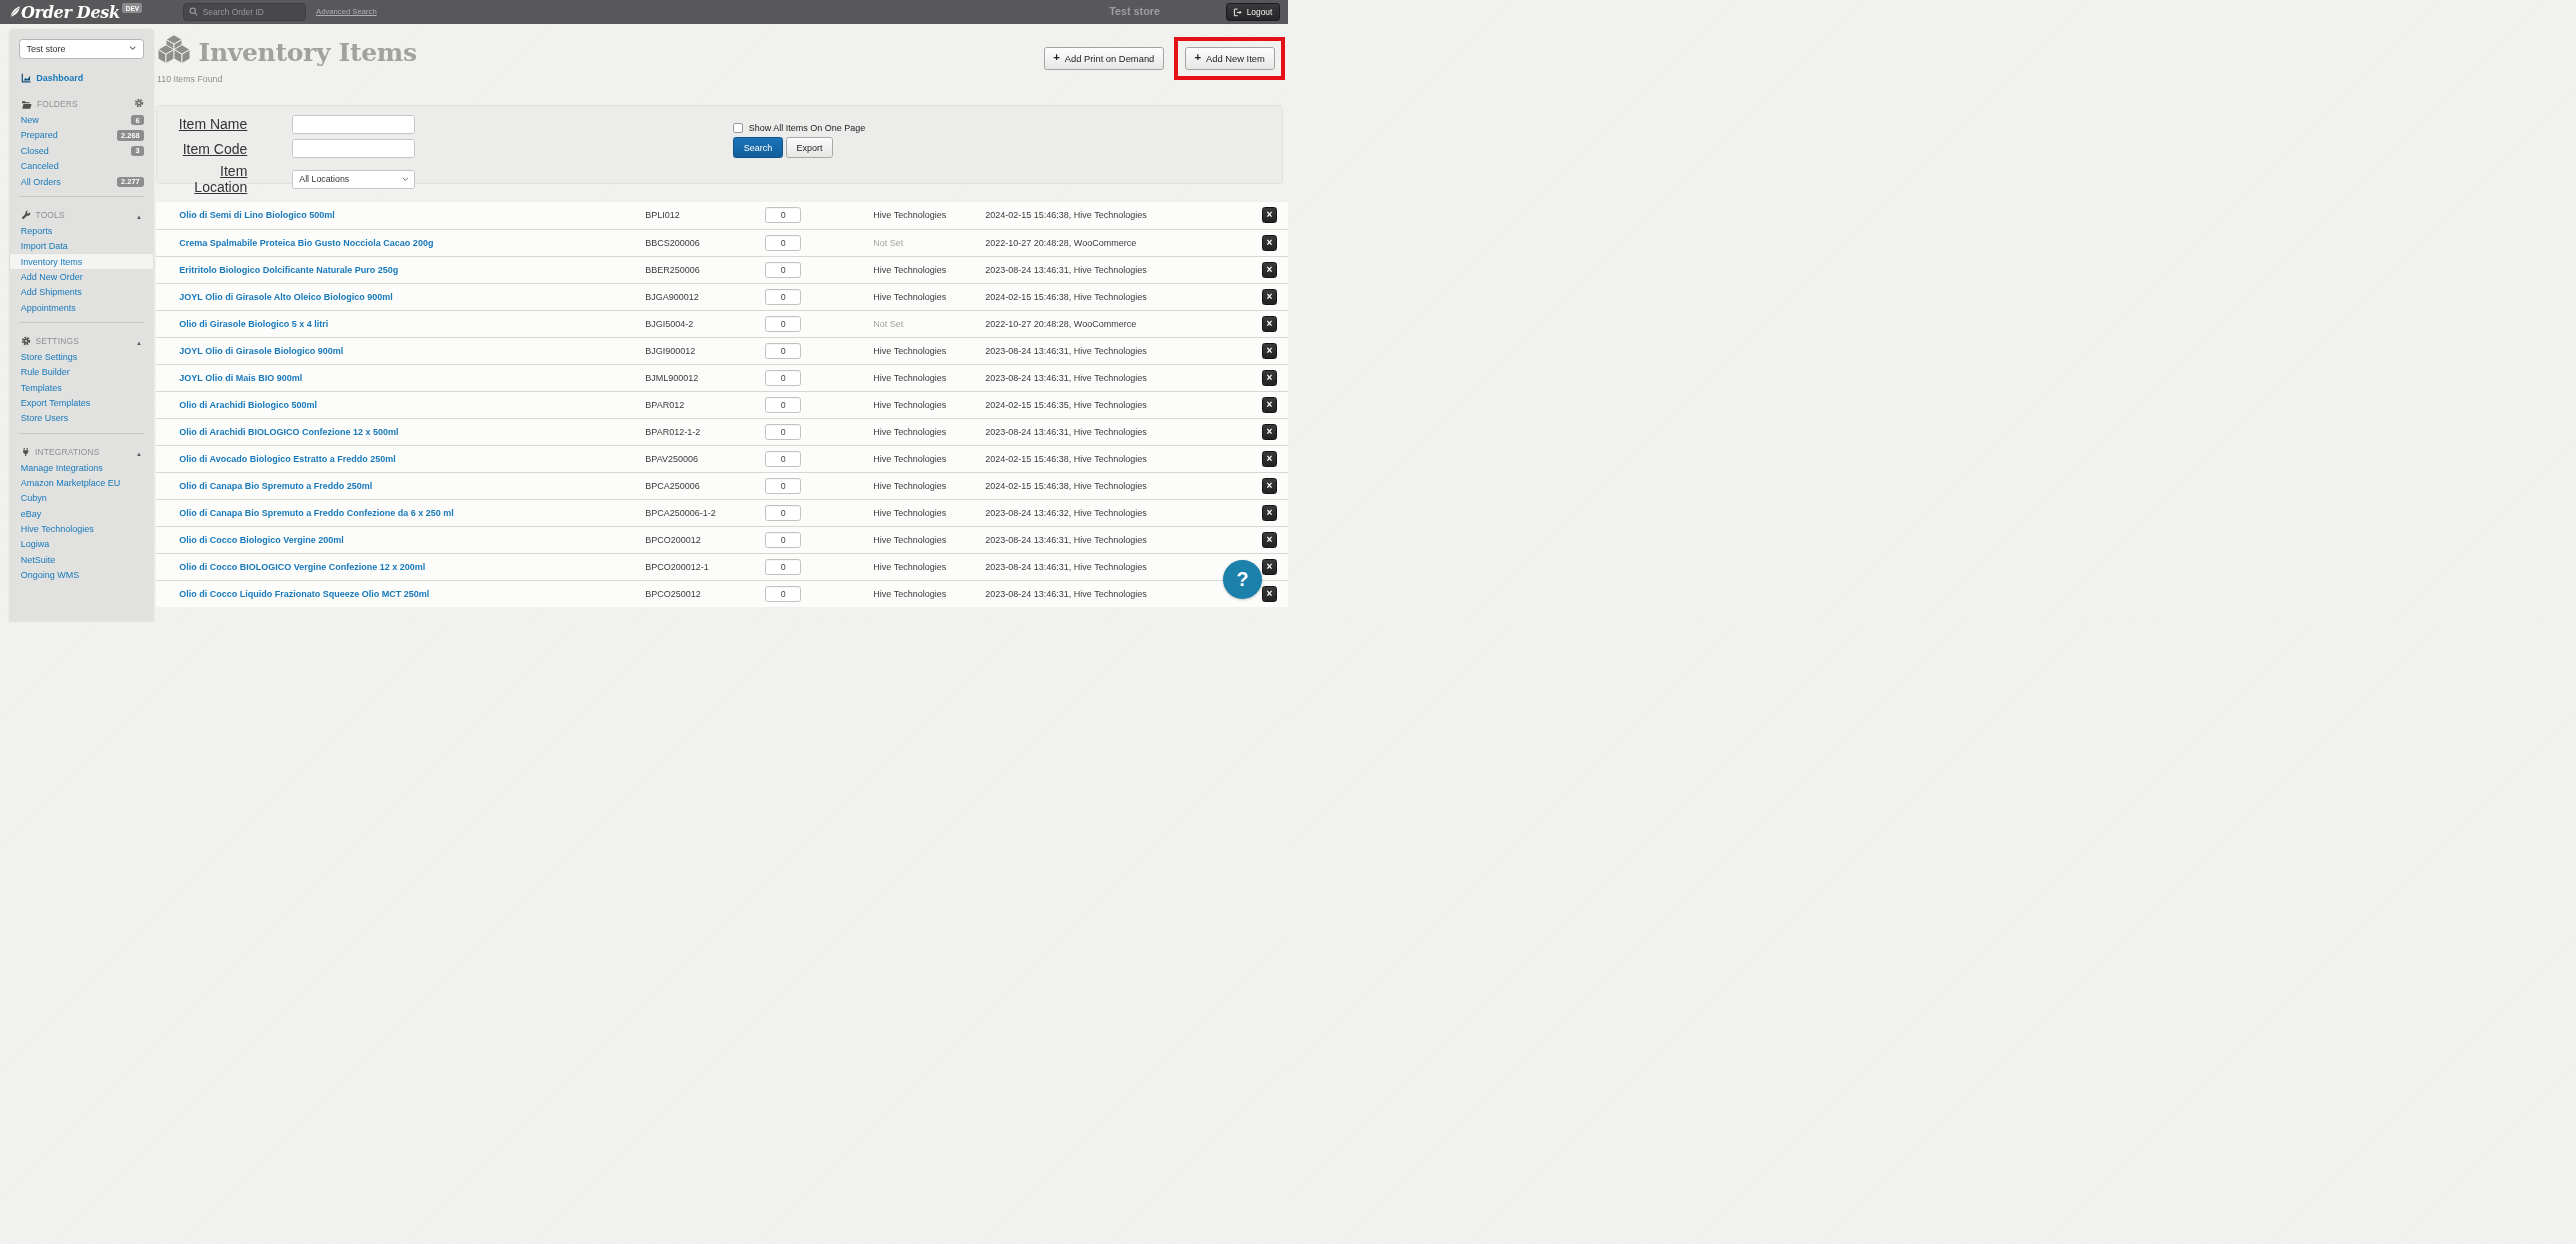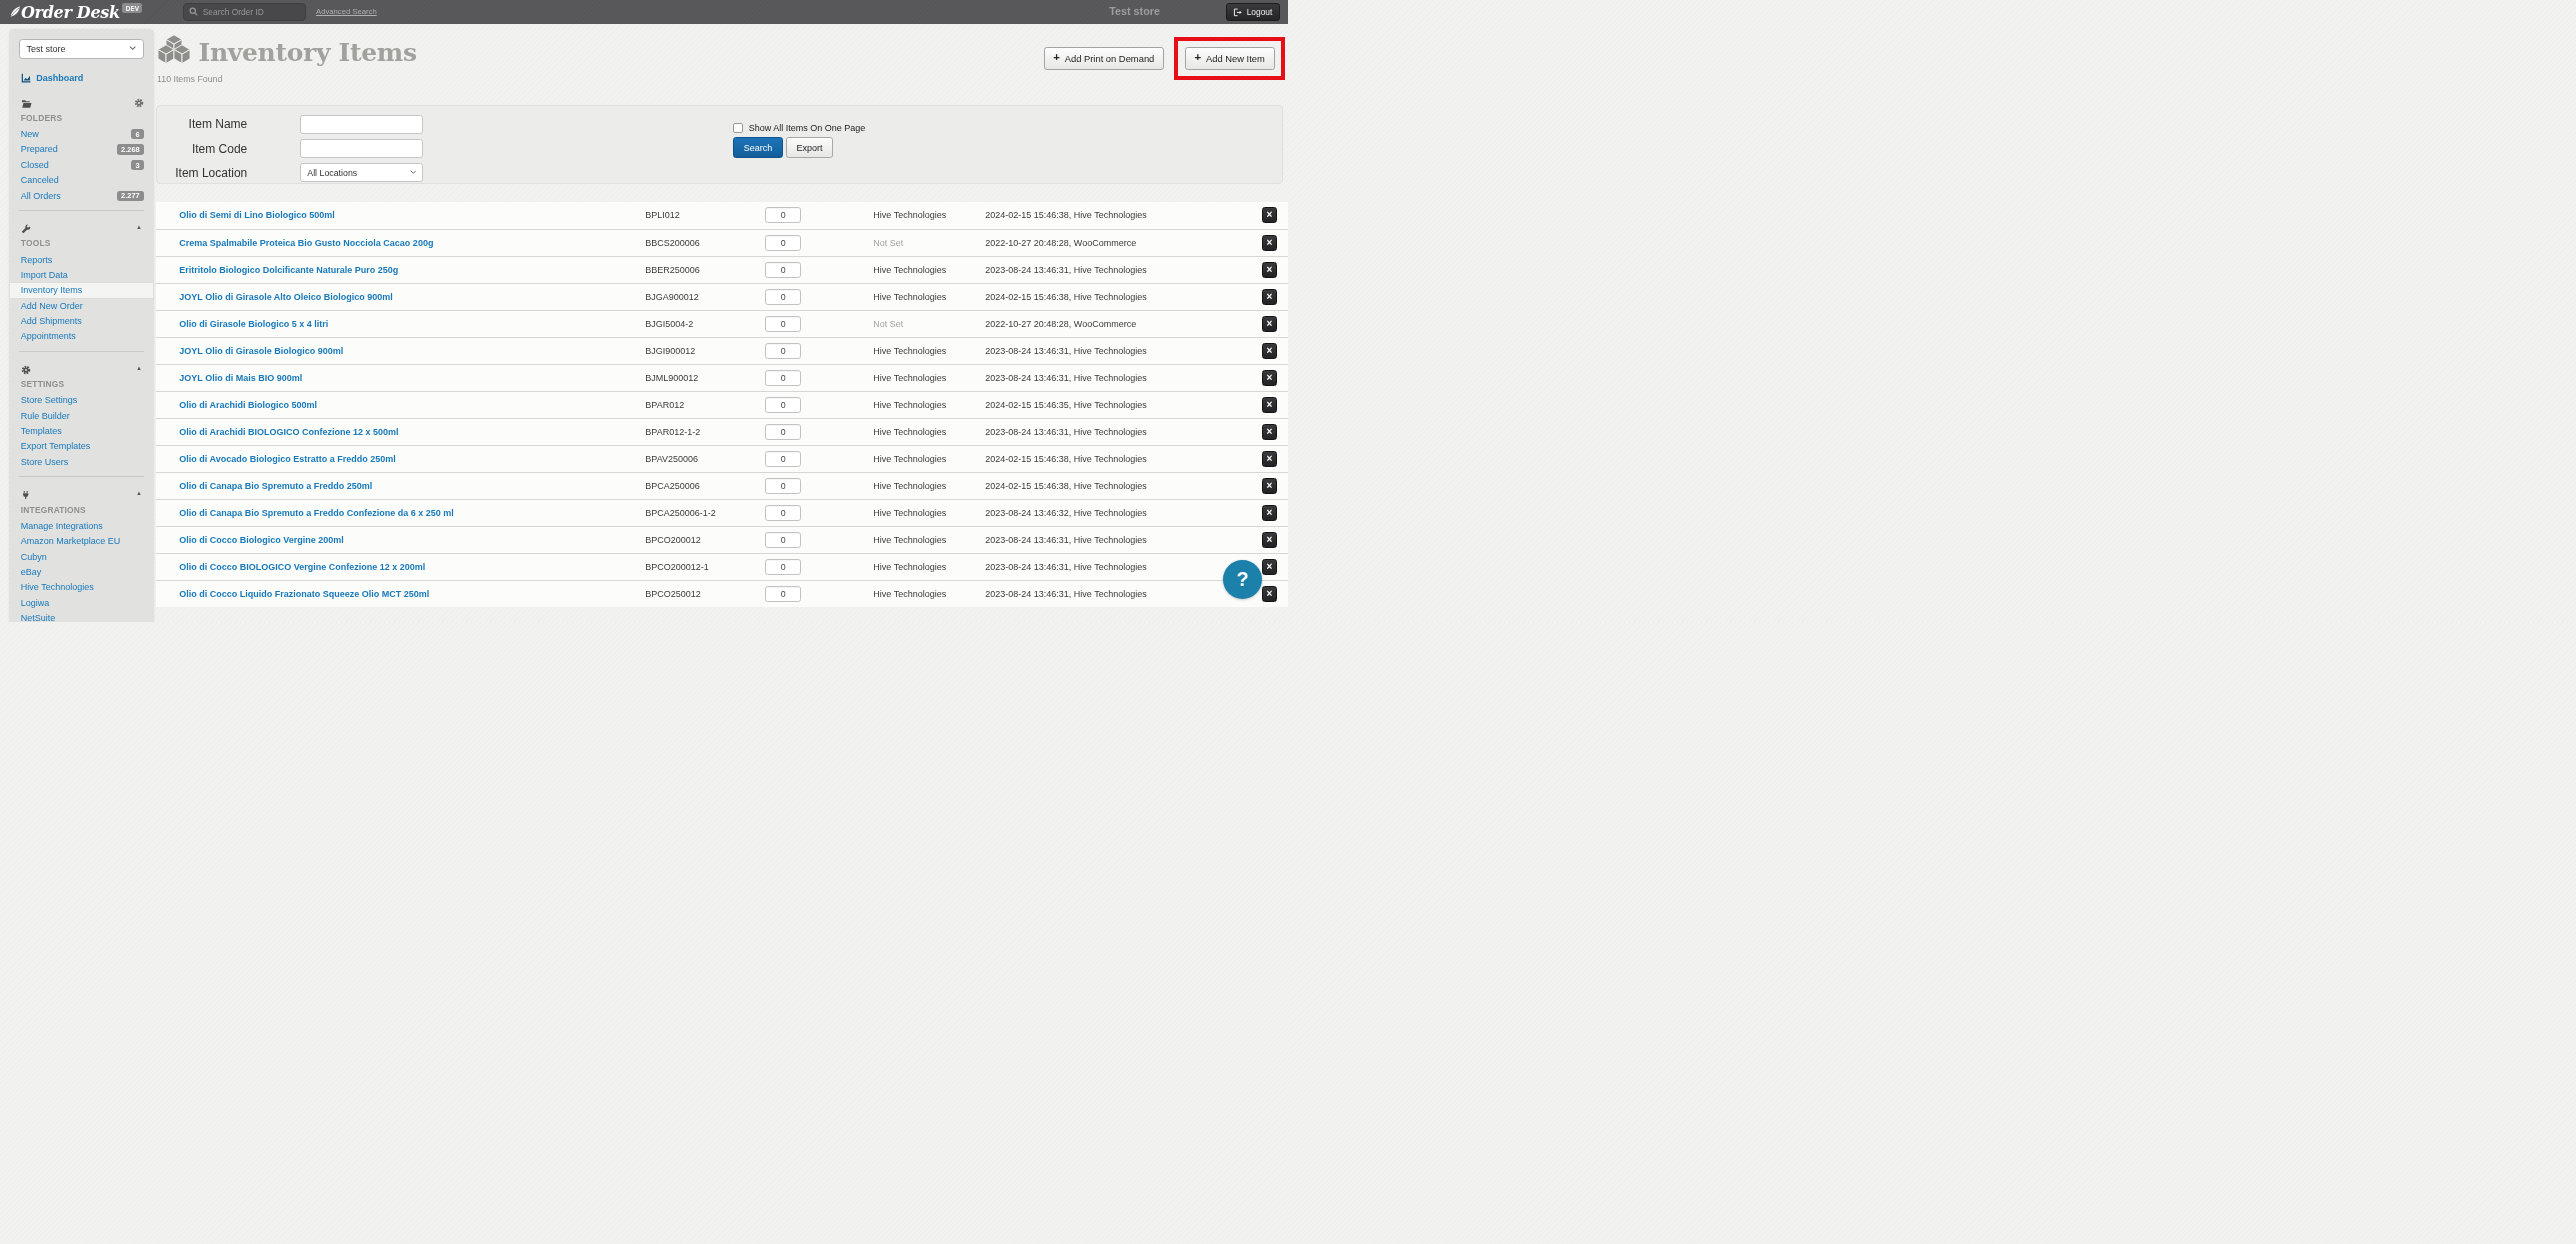--- a/index.html
+++ b/index.html
@@ -34,22 +34,22 @@
     display:flex; align-items:center; padding:0 6.7px; gap:4px; cursor:pointer; }
   
   .sidebar { position:absolute; left:10px; top:30px; width:143px; bottom:0;
     background:#e1e1e0; border-radius:3.4px 3.4px 0 0; box-shadow:0 0 2.7px rgba(0,0,0,.18);
     padding-top:8.8px; font-size:9px; z-index:10; }
   .store-select { margin:0 8.8px 0 8.8px; height:20px; background:#fff; border:0.7px solid #b5b5b5;
     border-radius:3.4px; display:flex; align-items:center; justify-content:space-between;
     padding:0 6.7px; font-size:9px; color:#333; cursor:pointer; }
   .side-link { display:block; color:#1779ba; text-decoration:none; padding:2.7px 10.8px; cursor:pointer; }
   .dash-link { margin-top:12px; font-weight:bold; display:flex; align-items:center; gap:4.7px; }
-  .section-head { margin-top:9.4px; padding:3.4px 10.8px; color:#8f8f8f; font-weight:bold;
-    font-size:8.4px; letter-spacing:0.2px; display:flex; align-items:flex-start; gap:4.7px; position:relative;flex-direction:column; }
+  .section-head { margin-top:9.4px; padding:3.4px 10.8px; color:#8f8f8f; font-weight:normal;
+    font-size:8.4px; letter-spacing:0.2px; display:flex; align-items:flex-end; gap:4.7px; position:relative; }
   .section-head .caret { position:absolute; right:10.8px; color:#555; font-size:6px; }
   .section-head .gear-right { position:absolute; right:9.4px; top:2.7px; cursor:pointer; }
   .folder-item { position:relative; padding-right:9.4px; }
   .badge { position:absolute; right:9.4px; top:2.7px; background:#8d8d8d; color:#fff;
     border-radius:2.7px; font-size:7.4px; font-weight:bold; padding:0.7px 4px; }
   .badge:empty { display:none; }
   .side-link.active { background:#f4f4f3; box-shadow:0 0 1.3px rgba(0,0,0,.08); }
   .divider { border-top:0.7px solid #c9c9c7; margin:6.7px 8.8px 0 8.8px; }
   
   .main { position:absolute; left:155px; top:30px; right:0; bottom:0; }
@@ -60,21 +60,21 @@
   .actions { position:absolute; top:6.7px; right:2.7px; display:flex; align-items:center; }
   .btn { height:23px; display:inline-flex; align-items:center; padding:0 8.8px; gap:4.7px;
     background:linear-gradient(#fdfdfd,#e7e7e6); border:0.7px solid #a3a3a1; border-radius:2.7px;
     font-size:9.4px; color:#222; cursor:pointer; font-family:"Liberation Sans", sans-serif; }
   .btn .plus { font-weight:bold; font-size:11.4px; line-height:1; }
   .red-wrap { border:4px solid #e60f17; padding:6px 6.7px; margin-left:10px; }
   
   .filter-panel { position:absolute; top:75px; left:1.3px; right:5.4px; height:79px;
     background:#ececeb; border:0.7px solid #e0e0de; border-radius:4px; }
   .frow { position:absolute; left:15px; display:flex; align-items:center; }
-  .frow label { width:75px; text-align:right; margin-right:14px; font-size:12px; color:#333; }
+  .frow label { width:75px; text-align:right; margin-right:6px; font-size:14px; color:#333;text-decoration:underline; }
   .frow input, .fselect { width:123px; height:19px; background:#fff; border:0.7px solid #c6c6c4;
     border-radius:2.7px; padding:0 6px; font-size:8.8px; color:#333; outline:none;
     font-family:"Liberation Sans", sans-serif;margin-left:39px; }
   .fselect { display:flex; align-items:center; justify-content:space-between; cursor:pointer; }
   .showall { position:absolute; left:576px; top:17px; display:flex; align-items:center; gap:5.4px;
     font-size:9px; color:#222; cursor:pointer; }
   .checkbox { width:10px; height:10px; background:#fff; border:0.7px solid #999; border-radius:2px; }
   .fbuttons { position:absolute; left:576px; top:31px; display:flex; gap:3.4px; }
   .btn-search { height:21px; padding:0 9.4px; background:linear-gradient(#1b74b8,#135e9b);
     border:0.7px solid #0f528c; border-radius:2.7px; color:#fff; font-size:9px; cursor:pointer;

